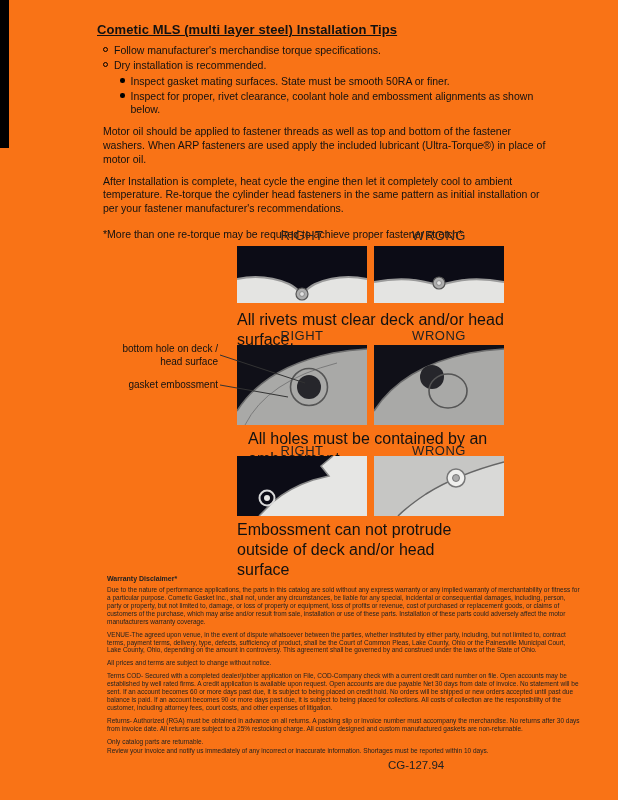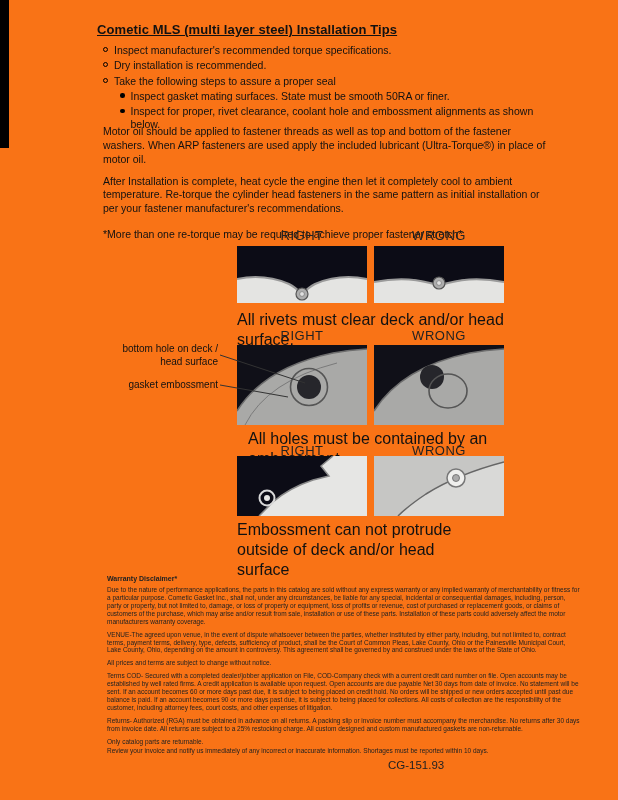--- a/index.html
+++ b/index.html
@@ -63,29 +63,25 @@
 
 <div class="page">
 
   <div class="edge-strip"></div>
 
   <div class="title">Cometic MLS (multi layer steel) Installation Tips</div>
 
   <div class="bullets">
     <div class="bullet-row">
       <span class="marker-open"></span>
-      <span>Inspect manufacturer's recommended torque specifications.</span>
+      <span>Follow manufacturer's merchandise torque specifications.</span>
     </div>
     <div class="bullet-row">
       <span class="marker-open"></span>
       <span>Dry installation is recommended.</span>
-    </div>
-    <div class="bullet-row">
-      <span class="marker-open"></span>
-      <span>Take the following steps to assure a proper seal</span>
     </div>
     <div class="bullet-row sub">
       <span class="marker-solid"></span>
       <span>Inspect gasket mating surfaces.  State must be smooth 50RA or finer.</span>
     </div>
     <div class="bullet-row sub">
       <span class="marker-solid"></span>
       <span>Inspect for proper, rivet clearance, coolant hole and embossment alignments as shown below.</span>
     </div>
   </div>
@@ -178,15 +174,15 @@
     <h4>Warranty Disclaimer*</h4>
     <p>Due to the nature of performance applications, the parts in this catalog are sold without any express warranty or any implied warranty of merchantability or fitness for a particular purpose.  Cometic Gasket Inc., shall not, under any circumstances, be liable for any special, incidental or consequential damages, including, person, party or property, but not limited to, damage, or loss of property or equipment, loss of profits or revenue, cost of purchased or replacement goods, or claims of customers of the purchase, which may arise and/or result from sale, installation or use of these parts.  Installation of these parts could adversely affect the motor manufacturers warranty coverage.</p>
     <p>VENUE-The agreed upon venue, in the event of dispute whatsoever between the parties, whether instituted by either party, including, but not limited to, contract terms, payment terms, delivery, type, defects, sufficiency of product, shall be the Court of Common Pleas, Lake County, Ohio or the Painesville Municipal Court, Lake County, Ohio, depending on the amount in controversy. This agreement shall be governed by and construed under the laws of the State of Ohio.</p>
     <p>All prices and terms are subject to change without notice.</p>
     <p>Terms COD- Secured with a completed dealer/jobber application on File, COD-Company check with a current credit card number on file.  Open accounts may be established by well rated firms.  A credit application is available upon request.  Open accounts are due payable Net 30 days from date of invoice.  No statement will be sent.  If an account becomes 60 or more days past due, it is subject to being placed on credit hold.  No orders will be shipped or new orders accepted until past due balance is paid.  If an account becomes 90 or more days past due, it is subject to being placed for collections.  All costs of collection are the responsibility of the customer, including attorney fees, court costs, and other expenses of litigation.</p>
     <p>Returns- Authorized (RGA) must be obtained in advance on all returns.  A packing slip or invoice number must accompany the merchandise.  No returns after 30 days from invoice date.  All returns are subject to a 25% restocking charge.  All custom designed and custom manufactured gaskets are non-returnable.</p>
     <p class="tight">Only catalog parts are returnable.</p>
     <p>Review your invoice and notify us immediately of any incorrect or inaccurate information.  Shortages must be reported within 10 days.</p>
   </div>
 
-  <div class="footer-code">CG-151.93</div>
+  <div class="footer-code">CG-127.94</div>
 
 </div>
 
 </body></html>

